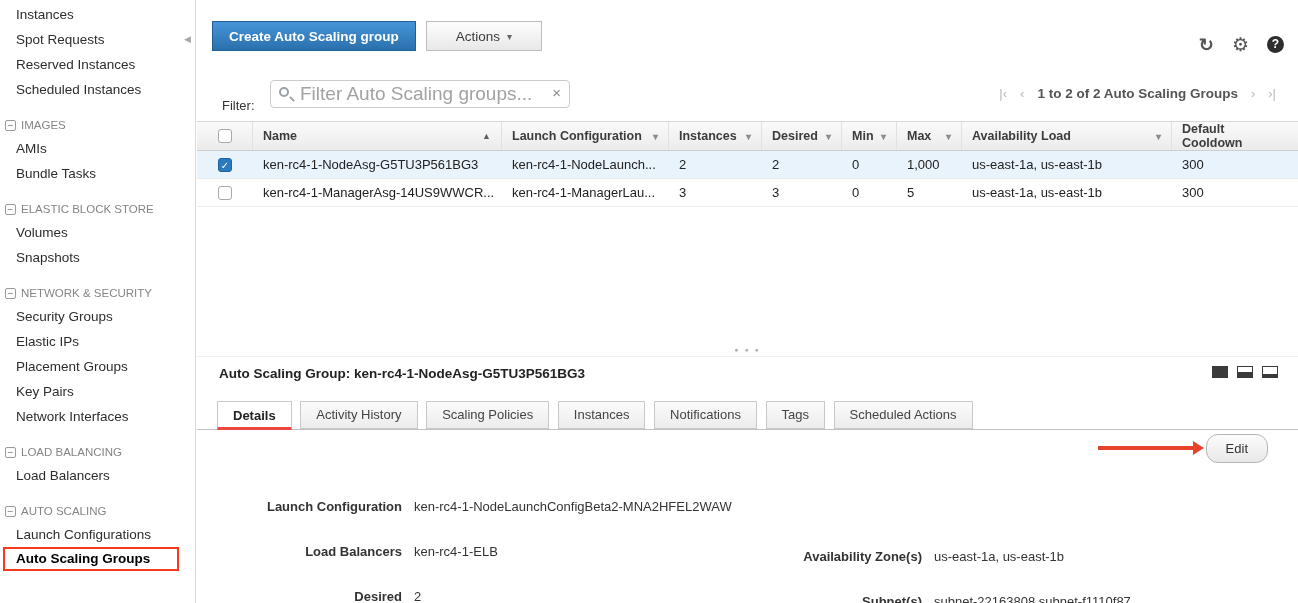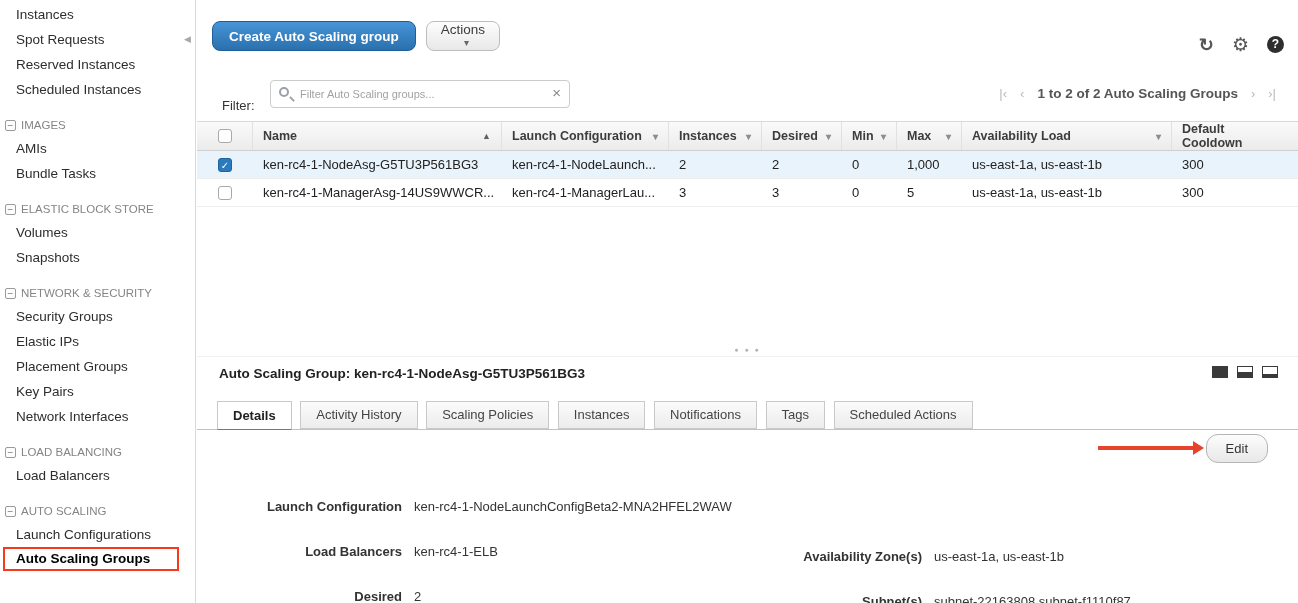--- a/index.html
+++ b/index.html
@@ -38,46 +38,46 @@
     background:#fdfdfd;
   }
   .sidebar-collapse {
     position:absolute; left:184px; top:34px; color:#a8a8a8; font-size:9px; cursor:pointer;
   }
 
   
   .main { position:absolute; left:197px; top:0; width:1101px; height:603px; background:#fff; }
 
   .toolbar { position:absolute; top:21px; left:15px; display:flex; gap:10px; }
-  .btn { height:30px; display:inline-flex; align-items:center; border-radius:8px; cursor:pointer; font-size:13.5px; }
+  .btn { height:30px; display:inline-flex; align-items:center; border-radius:0; cursor:pointer; font-size:13.5px; }
   .btn-primary {
     background:linear-gradient(#4694d7,#2a70ad);
     border:1px solid #1f5f97; color:#fff; font-weight:bold; padding:0 16px;
   }
   .btn-default {
     background:linear-gradient(#fdfdfd,#e8e8e8);
-    border:1px solid #bdbdbd; color:#3c3c3c; padding:0 14px;flex-direction:column;
+    border:1px solid #bdbdbd; color:#3c3c3c; padding:0 29px;
   }
   .btn-caret { margin-left:7px; font-size:10px; color:#666; }
 
   .top-icons { position:absolute; top:33px; right:14px; display:flex; gap:18px; align-items:center; }
   .icon-refresh { font-size:18px; font-weight:bold; color:#555; cursor:pointer; }
   .icon-gear { font-size:19px; color:#555; cursor:pointer; }
   .icon-help {
     width:17px; height:17px; border-radius:50%; background:#2e2e2e; color:#fff;
     font-size:12px; font-weight:bold; text-align:center; line-height:17px; cursor:pointer;
   }
 
   
   .filter-row { position:absolute; top:80px; left:0; right:0; height:30px; }
   .filter-label { position:absolute; left:25px; top:18px; font-weight:normal; color:#333; }
   .search-box { position:absolute; left:73px; top:0; width:300px; height:28px; }
   .search-box input {
     width:100%; height:100%; border:1px solid #cbcbcb; border-radius:4px;
-    padding:0 26px 0 29px; font-family:"Liberation Sans", sans-serif; font-size:11px; color:#333;
+    padding:0 26px 0 29px; font-family:"Liberation Sans", sans-serif; font-size:19px; color:#333;
     outline:none;
   }
   .search-box input::placeholder { color:#a2a2a2; }
   .mag { position:absolute; left:9px; top:7px; width:10px; height:10px; border:2px solid #9aa0a6; border-radius:50%; }
   .mag::after { content:''; position:absolute; left:8px; top:9px; width:6px; height:2px; background:#9aa0a6; transform:rotate(45deg); }
   .clear-x { position:absolute; right:9px; top:4px; color:#8a8a8a; font-size:15px; cursor:pointer; }
 
   .pagination { position:absolute; right:22px; top:6px; display:flex; align-items:center; gap:13px; }
   .pg { color:#b9b9b9; font-size:13px; cursor:pointer; }
   .pg-text { font-weight:bold; color:#555; font-size:13.5px; }
@@ -129,21 +129,21 @@
   .pi-split { background:linear-gradient(#fff 50%, #3a3a3a 50%); }
   .pi-bottom { background:linear-gradient(#fff 72%, #3a3a3a 72%); }
 
   .tabbar { position:absolute; top:44px; left:0; right:0; height:29px; border-bottom:1px solid #c2c2c2; padding-left:20px; white-space:nowrap; }
   .tab {
     display:inline-block; height:28px; line-height:26px; padding:0 15px; margin-right:5px;
     background:linear-gradient(#fbfbfb,#ececec); border:1px solid #c9c9c9;
     color:#444; font-size:13px; vertical-align:bottom; cursor:pointer;
   }
   .tab.active {
-    background:#fff; border-bottom:1px solid #ef4444; height:29px; line-height:27px;
+    background:#fff; border-bottom:3px solid #ef4444; height:29px; line-height:27px;
     margin-bottom:-1px; font-weight:bold; color:#222; position:relative;
   }
 
   .edit-btn {
     position:absolute; top:77px; right:30px; height:29px; padding:0 19px;
     background:linear-gradient(#fcfcfc,#e8e8e8); border:1px solid #b5b5b5;
     border-radius:12px; font-size:13px; color:#333; cursor:pointer;
     font-family:"Liberation Sans", sans-serif;
   }
   .annotation-arrow { position:absolute; top:89px; right:105px; width:95px; height:4px; background:#e8432a; }

